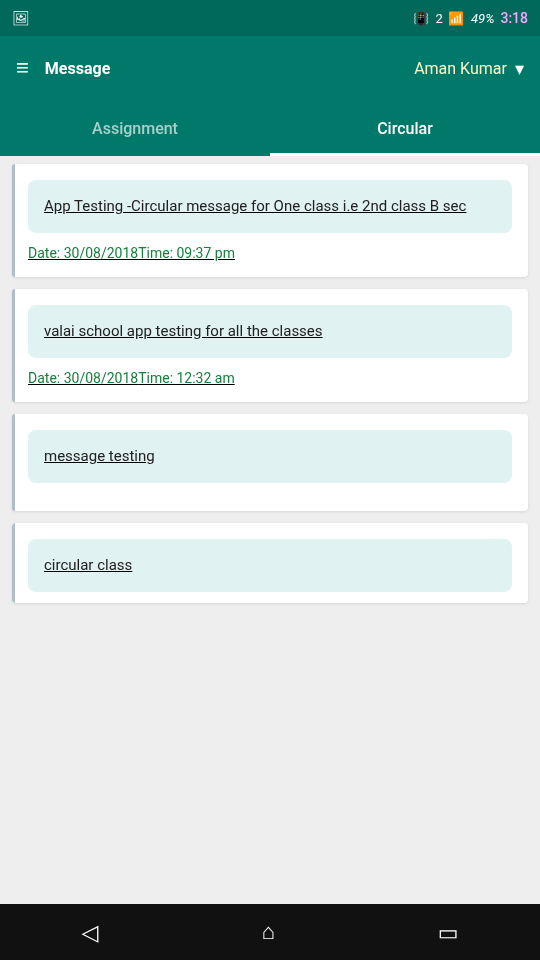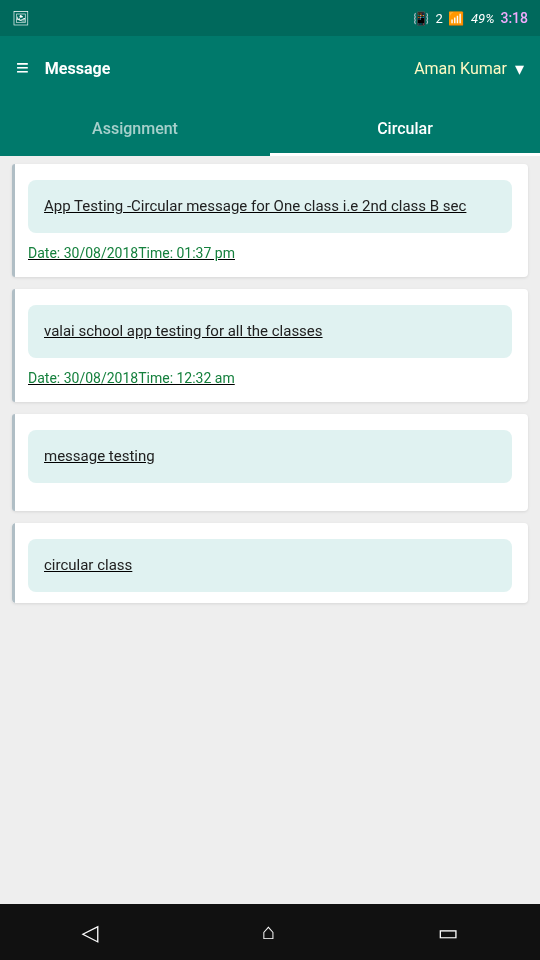--- a/index.html
+++ b/index.html
@@ -226,21 +226,21 @@
 </div>
 
 <div class="content">
 
   <div class="message-card">
     <div class="message-bubble">
       <span class="message-text">App Testing -Circular message for One class i.e 2nd class B sec</span>
     </div>
     <div class="message-meta">
       <span>Date: 30/08/2018</span>
-      <span>Time: 01:37 pm</span>
+      <span>Time: 09:37 pm</span>
     </div>
   </div>
 
   <div class="message-card">
     <div class="message-bubble">
       <span class="message-text">valai school app testing for all the classes</span>
     </div>
     <div class="message-meta">
       <span>Date: 30/08/2018</span>
       <span>Time: 12:32 am</span>

